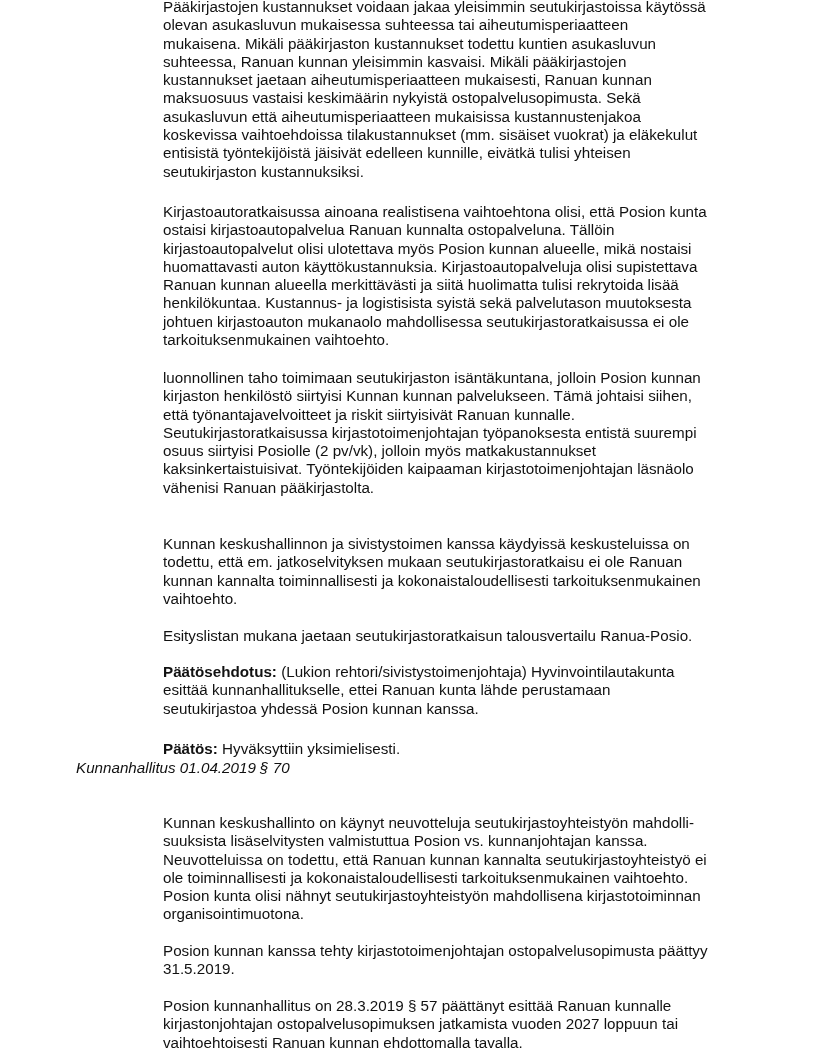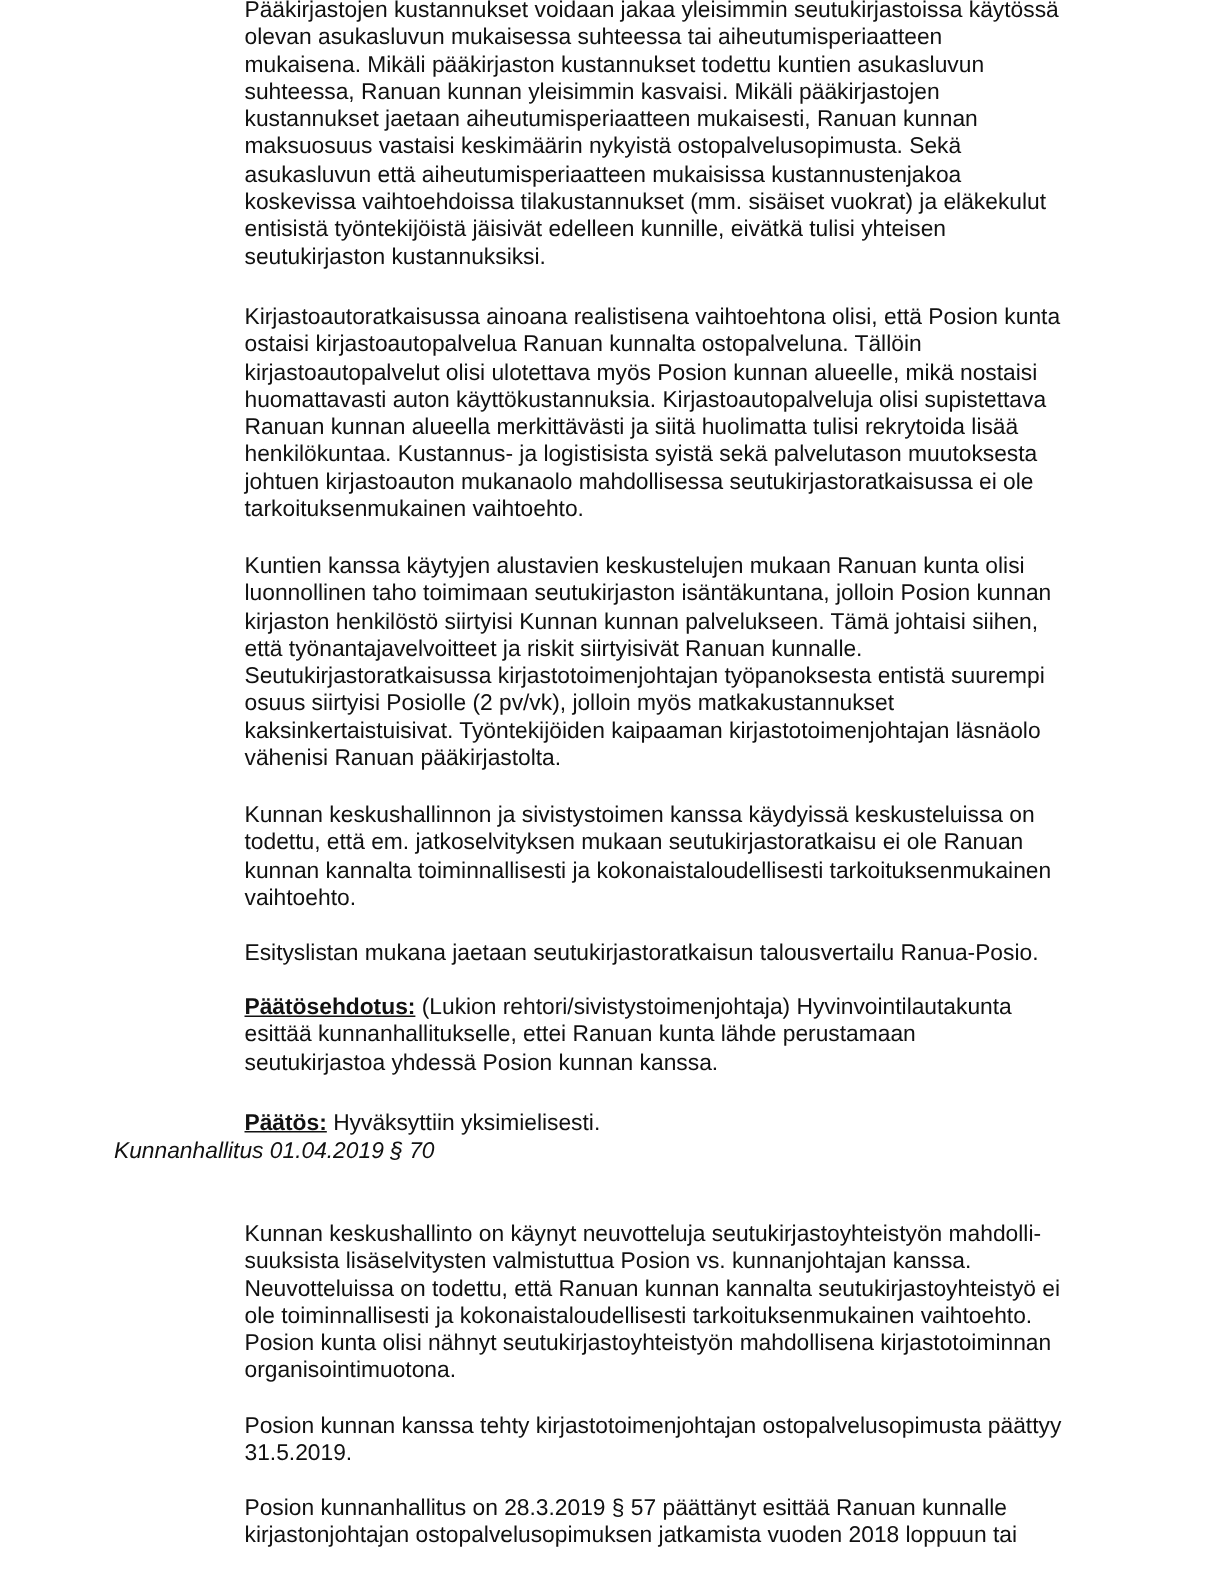--- a/index.html
+++ b/index.html
@@ -1,20 +1,20 @@
 <!DOCTYPE html>
 <html><head>
 <meta charset="utf-8">
 <style>
   html, body { margin:0; padding:0; background:#ffffff; }
   body { width:816px; height:1056px; position:relative; overflow:hidden;
          font-family:"Liberation Sans", sans-serif; font-size:15.2px; color:#111; }
   .blk { position:absolute; left:163px; }
   .ln { height:18.3px; line-height:18.3px; white-space:nowrap; }
-  .lbl { font-weight:bold; text-decoration:underline; }
+  .lbl { font-weight:bold; }
   #heading { position:absolute; left:76px; top:759px; line-height:18.3px; white-space:nowrap;font-style:italic; }
 </style>
 </head>
 <body>
 
 <div class="blk" style="top:-2px">
   <div class="ln">Pääkirjastojen kustannukset voidaan jakaa yleisimmin seutukirjastoissa käytössä</div>
   <div class="ln">olevan asukasluvun mukaisessa suhteessa tai aiheutumisperiaatteen</div>
   <div class="ln">mukaisena. Mikäli pääkirjaston kustannukset todettu kuntien asukasluvun</div>
   <div class="ln">suhteessa, Ranuan kunnan yleisimmin kasvaisi. Mikäli pääkirjastojen</div>
@@ -31,21 +31,20 @@
   <div class="ln">ostaisi kirjastoautopalvelua Ranuan kunnalta ostopalveluna. Tällöin</div>
   <div class="ln">kirjastoautopalvelut olisi ulotettava myös Posion kunnan alueelle, mikä nostaisi</div>
   <div class="ln">huomattavasti auton käyttökustannuksia. Kirjastoautopalveluja olisi supistettava</div>
   <div class="ln">Ranuan kunnan alueella merkittävästi ja siitä huolimatta tulisi rekrytoida lisää</div>
   <div class="ln">henkilökuntaa. Kustannus- ja logistisista syistä sekä palvelutason muutoksesta</div>
   <div class="ln">johtuen kirjastoauton mukanaolo mahdollisessa seutukirjastoratkaisussa ei ole</div>
   <div class="ln">tarkoituksenmukainen vaihtoehto.</div>
 </div>
 
 <div class="blk" style="top:369px">
-  <div class="ln">Kuntien kanssa käytyjen alustavien keskustelujen mukaan Ranuan kunta olisi</div>
   <div class="ln">luonnollinen taho toimimaan seutukirjaston isäntäkuntana, jolloin Posion kunnan</div>
   <div class="ln">kirjaston henkilöstö siirtyisi Kunnan kunnan palvelukseen. Tämä johtaisi siihen,</div>
   <div class="ln">että työnantajavelvoitteet ja riskit siirtyisivät Ranuan kunnalle.</div>
   <div class="ln">Seutukirjastoratkaisussa kirjastotoimenjohtajan työpanoksesta entistä suurempi</div>
   <div class="ln">osuus siirtyisi Posiolle (2 pv/vk), jolloin myös matkakustannukset</div>
   <div class="ln">kaksinkertaistuisivat. Työntekijöiden kaipaaman kirjastotoimenjohtajan läsnäolo</div>
   <div class="ln">vähenisi Ranuan pääkirjastolta.</div>
 </div>
 
 <div class="blk" style="top:535px">
@@ -84,14 +83,15 @@
   <div class="ln">organisointimuotona.</div>
 </div>
 
 <div class="blk" style="top:942px">
   <div class="ln">Posion kunnan kanssa tehty kirjastotoimenjohtajan ostopalvelusopimusta päättyy</div>
   <div class="ln">31.5.2019.</div>
 </div>
 
 <div class="blk" style="top:997px">
   <div class="ln">Posion kunnanhallitus on 28.3.2019 § 57 päättänyt esittää Ranuan kunnalle</div>
-  <div class="ln">kirjastonjohtajan ostopalvelusopimuksen jatkamista vuoden 2018 loppuun tai</div>
+  <div class="ln">kirjastonjohtajan ostopalvelusopimuksen jatkamista vuoden 2027 loppuun tai</div>
+  <div class="ln">vaihtoehtoisesti Ranuan kunnan ehdottomalla tavalla.</div>
 </div>
 
 </body></html>

